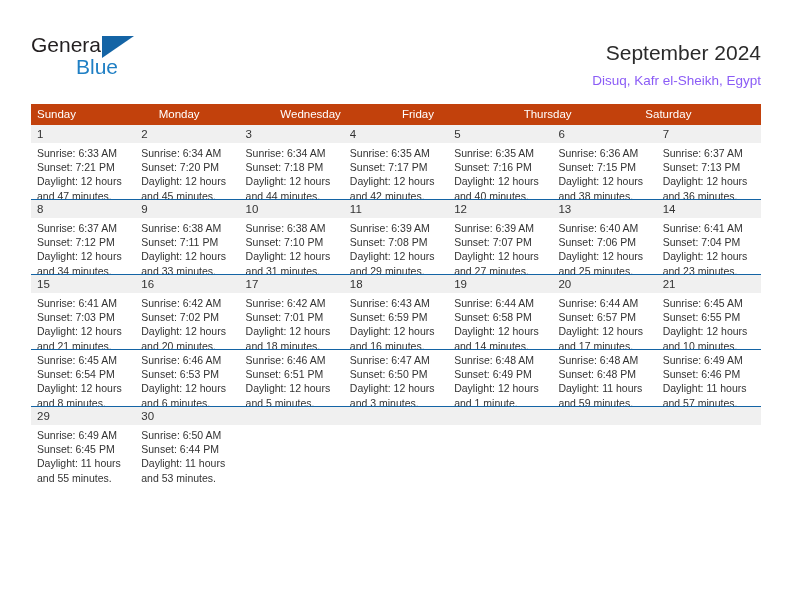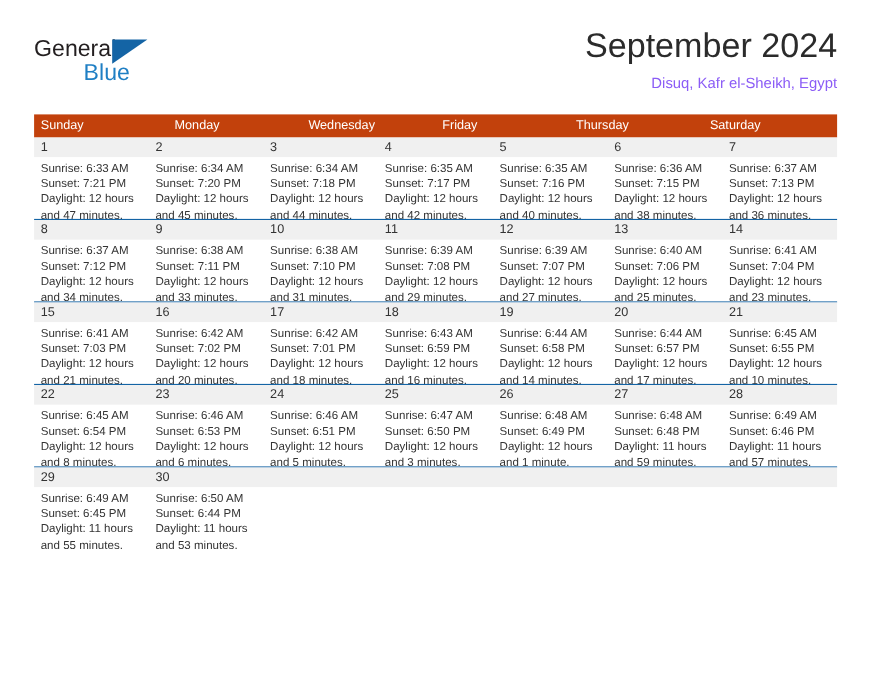--- a/index.html
+++ b/index.html
@@ -65,24 +65,25 @@
     border-bottom: 22px solid transparent;
   }
 
   .title-block {
     position: absolute;
     right: 0;
     top: 0;
     text-align: right;
   }
   .cal-title {
-    font-size: 31px;
+    font-size: 21px;
     color: #2b2b2b;
     line-height: 1.05;
     white-space: nowrap;
+    margin-top: 16px;
   }
   .cal-subtitle {
     margin-top: 9px;
     font-size: 13.5px;
     color: #8b5cf6;
     white-space: nowrap;
   }
 
   
   .calendar {
@@ -338,29 +339,20 @@
             </div>
             <div class="cell">
               <div class="cell-line">Sunrise: 6:45 AM</div>
               <div class="cell-line">Sunset: 6:55 PM</div>
               <div class="cell-line">Daylight: 12 hours</div>
               <div class="cell-line">and 10 minutes.</div>
             </div>
           </div>
         </div>
         <div class="week">
-          <div class="week-daynums">
-            <div class="daynum">22</div>
-            <div class="daynum">23</div>
-            <div class="daynum">24</div>
-            <div class="daynum">25</div>
-            <div class="daynum">26</div>
-            <div class="daynum">27</div>
-            <div class="daynum">28</div>
-          </div>
           <div class="week-details">
             <div class="cell">
               <div class="cell-line">Sunrise: 6:45 AM</div>
               <div class="cell-line">Sunset: 6:54 PM</div>
               <div class="cell-line">Daylight: 12 hours</div>
               <div class="cell-line">and 8 minutes.</div>
             </div>
             <div class="cell">
               <div class="cell-line">Sunrise: 6:46 AM</div>
               <div class="cell-line">Sunset: 6:53 PM</div>

